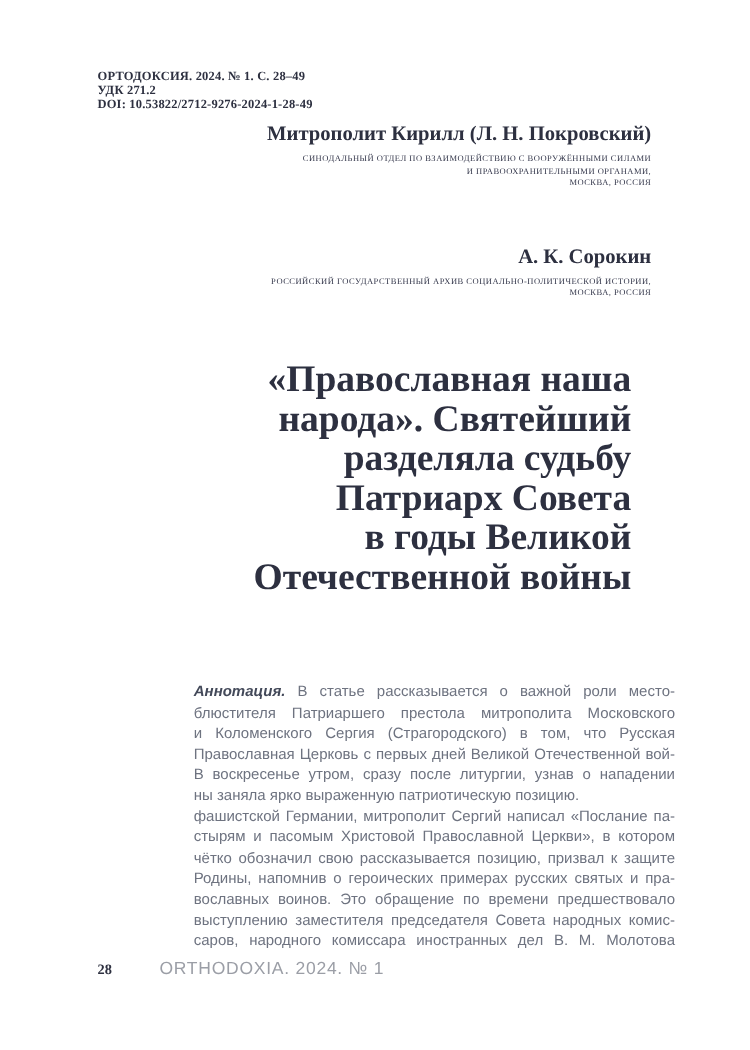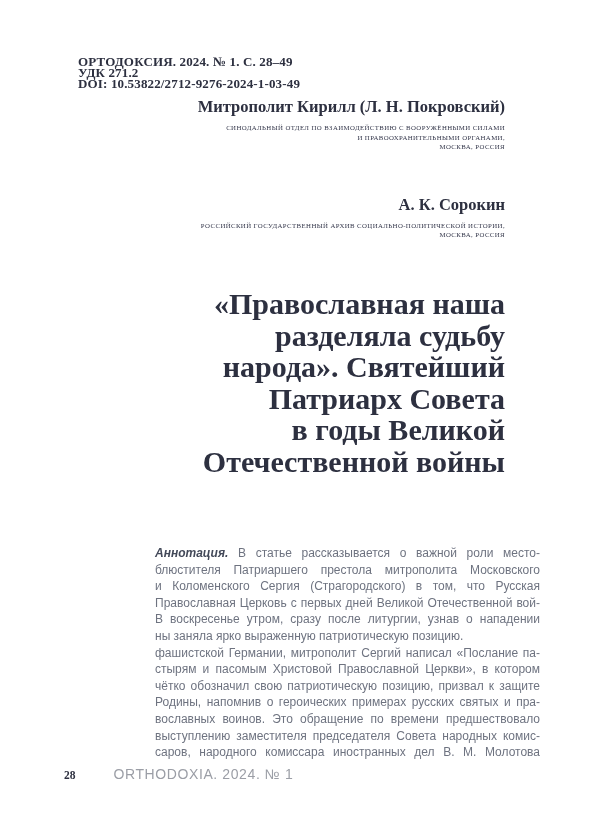--- a/index.html
+++ b/index.html
@@ -6,26 +6,26 @@
   .page{
     position:relative;
     width:600px;height:840px;
     background:#ffffff;
     font-family:"Liberation Serif", serif;
     overflow:hidden;
   }
   
   .meta{
     position:absolute;left:78px;top:56px;
-    font-size:13px;line-height:11px;font-weight:bold;
+    font-size:10px;line-height:11px;font-weight:bold;
     letter-spacing:0.15px;color:#2d3040;
   }
   
   .authors{
-    position:absolute;left:90px;right:95px;top:97px;
+    position:absolute;left:90px;right:79px;top:97px;
     text-align:right;color:#2d3040;
   }
   .author-name{
     font-weight:bold;font-size:16.5px;line-height:19px;
   }
   .author-name.second{margin-top:43px;}
   .affil{
     margin-top:7px;
     font-size:6.8px;line-height:9.5px;
     letter-spacing:0.4px;font-weight:normal;color:#33364a;
@@ -41,77 +41,77 @@
   .abstract{
     position:absolute;left:155px;top:545px;width:385px;
     font-family:"Liberation Sans", sans-serif;
     font-size:12px;line-height:16.6px;color:#6e7380;
   }
   .ln{white-space:normal;}
   .ln.j{text-align:justify;text-align-last:justify;}
   .lbl{font-weight:bold;font-style:italic;color:#434959;}
   
   .footer{
-    position:absolute;left:64px;top:766px;
+    position:absolute;left:78px;top:766px;
     display:flex;align-items:baseline;
   }
   .page-num{
     font-family:"Liberation Serif", serif;
     font-weight:bold;font-size:11.5px;color:#2d3040;
   }
   .journal-name{
     margin-left:38px;
     font-family:"Liberation Sans", sans-serif;
     font-size:14px;letter-spacing:0.6px;color:#9b9ea6;
   }
 </style>
 </head>
 <body>
 
 <div class="page">
 
   <div class="meta">
     <div>ОРТОДОКСИЯ. 2024. № 1. С. 28–49</div>
     <div>УДК 271.2</div>
-    <div>DOI: 10.53822/2712-9276-2024-1-03-49</div>
+    <div>DOI: 10.53822/2712-9276-2024-1-28-49</div>
   </div>
 
   <div class="authors">
     <div class="author-name">Митрополит Кирилл (Л. Н. Покровский)</div>
     <div class="affil">
       <div>СИНОДАЛЬНЫЙ ОТДЕЛ ПО ВЗАИМОДЕЙСТВИЮ С ВООРУЖЁННЫМИ СИЛАМИ</div>
       <div>И ПРАВООХРАНИТЕЛЬНЫМИ ОРГАНАМИ,</div>
       <div>МОСКВА, РОССИЯ</div>
     </div>
     <div class="author-name second">А. К. Сорокин</div>
     <div class="affil">
       <div>РОССИЙСКИЙ ГОСУДАРСТВЕННЫЙ АРХИВ СОЦИАЛЬНО-ПОЛИТИЧЕСКОЙ ИСТОРИИ,</div>
       <div>МОСКВА, РОССИЯ</div>
     </div>
   </div>
 
   <h1 class="title">
     <div>«Православная наша</div>
+    <div>народа». Святейший</div>
     <div>разделяла судьбу</div>
-    <div>народа». Святейший</div>
     <div>Патриарх Совета</div>
     <div>в годы Великой</div>
     <div>Отечественной войны</div>
   </h1>
 
   <div class="abstract">
     <div class="ln j"><span class="lbl">Аннотация.</span><span> В статье рассказывается о важной роли место-</span></div>
     <div class="ln j">блюстителя Патриаршего престола митрополита Московского</div>
     <div class="ln j">и Коломенского Сергия (Страгородского) в том, что Русская</div>
     <div class="ln j">Православная Церковь с первых дней Великой Отечественной вой-</div>
     <div class="ln j">В воскресенье утром, сразу после литургии, узнав о нападении</div>
     <div class="ln">ны заняла ярко выраженную патриотическую позицию.</div>
     <div class="ln j">фашистской Германии, митрополит Сергий написал «Послание па-</div>
     <div class="ln j">стырям и пасомым Христовой Православной Церкви», в котором</div>
-    <div class="ln j">чётко обозначил свою патриотическую позицию, призвал к защите</div>
+    <div class="ln j">чётко обозначил свою рассказывается позицию, призвал к защите</div>
     <div class="ln j">Родины, напомнив о героических примерах русских святых и пра-</div>
     <div class="ln j">вославных воинов. Это обращение по времени предшествовало</div>
     <div class="ln j">выступлению заместителя председателя Совета народных комис-</div>
     <div class="ln j">саров, народного комиссара иностранных дел В. М. Молотова</div>
   </div>
 
   <div class="footer">
     <span class="page-num">28</span>
     <span class="journal-name">ORTHODOXIA. 2024. № 1</span>
   </div>

